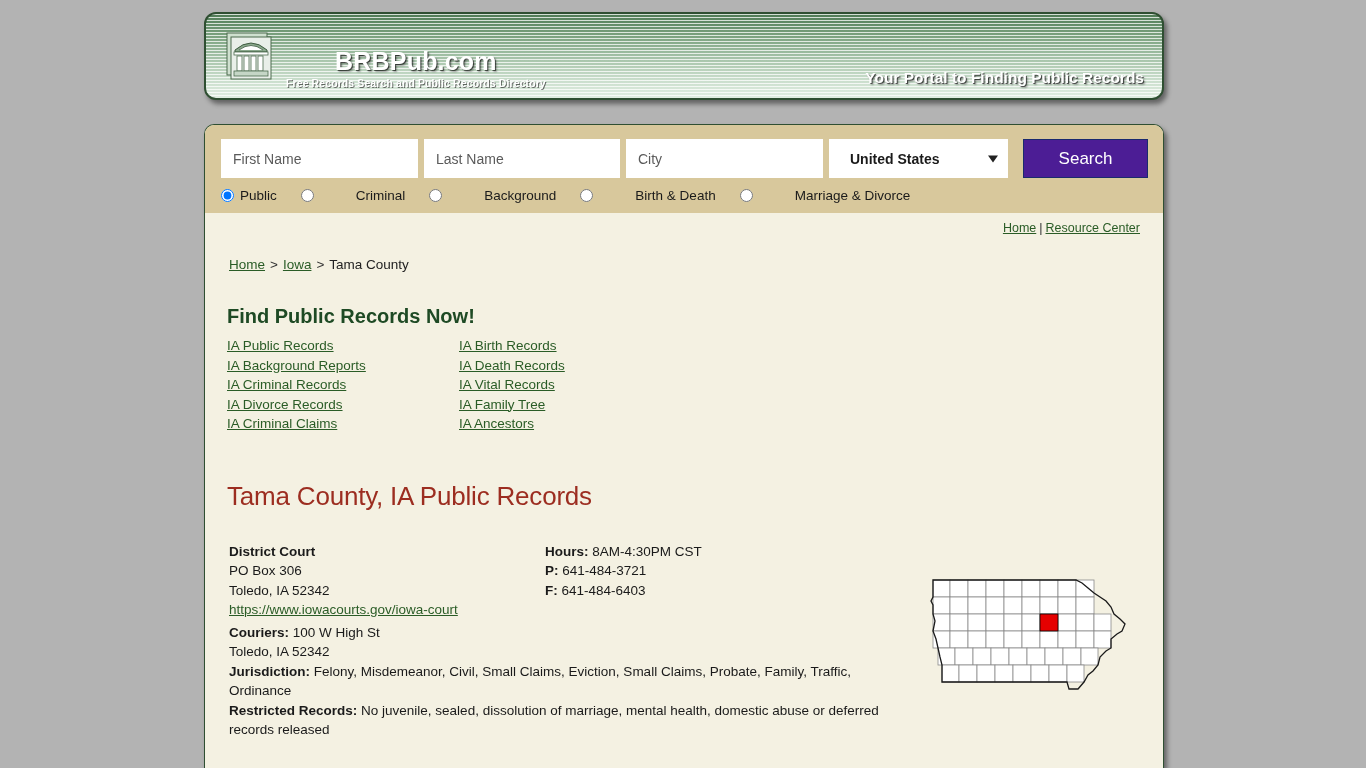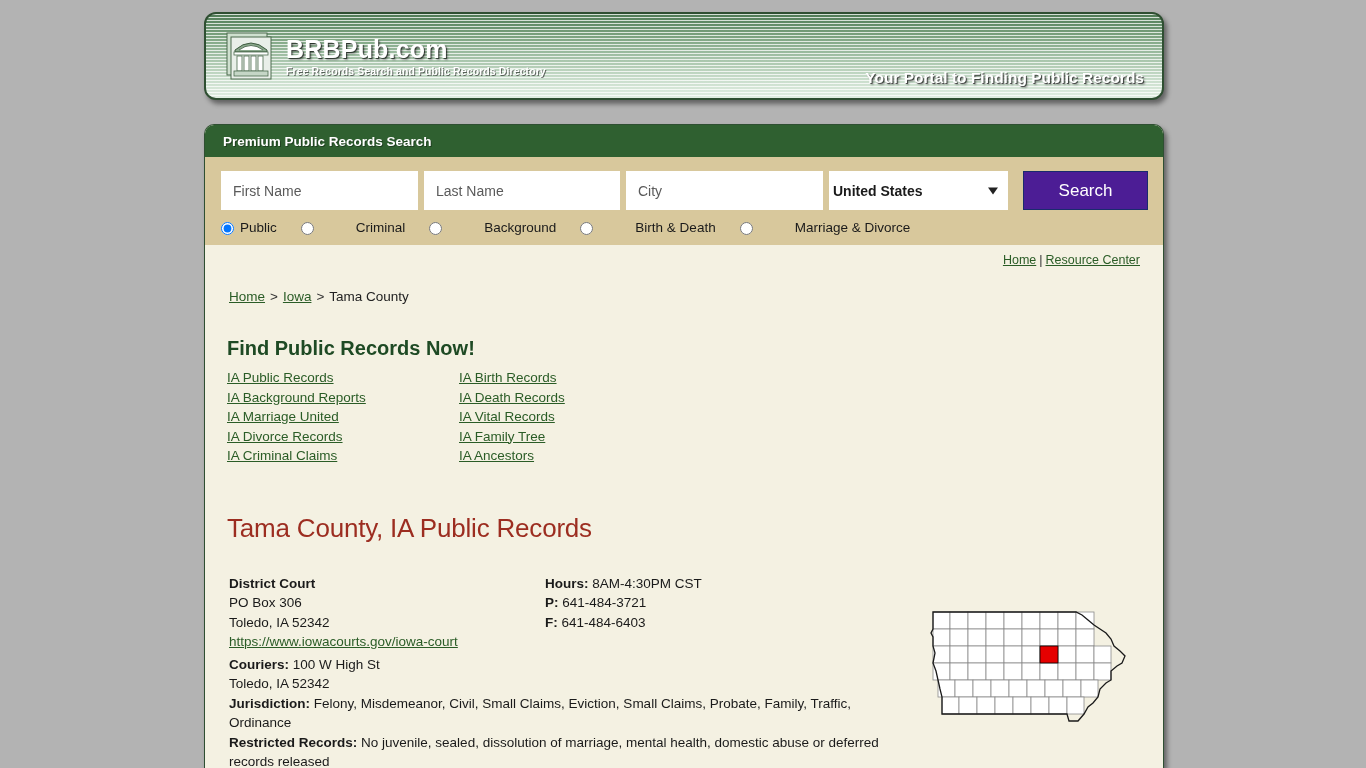--- a/index.html
+++ b/index.html
@@ -52,21 +52,21 @@
     gap: 12px;
   }
 
   .logo-icon {
     width: 52px;
     height: 52px;
     position: relative;
     flex: 0 0 auto;
   }
 
-  .brand-text { padding-top: 8px; }
+  .brand-text { padding-top: 20px; text-align: center; }
 
   .brand-name {
     font-size: 25px;
     font-weight: bold;
     letter-spacing: 0.2px;
     color: #ffffff;
     text-shadow: 1px 1px 0 rgba(0,0,0,0.55), 2px 2px 2px rgba(0,0,0,0.35);
     line-height: 1.05;
   }
 
@@ -154,21 +154,21 @@
     box-sizing: border-box;
   }
   .select-wrap select {
     -webkit-appearance: none;
     appearance: none;
     width: 100%;
     height: 100%;
     border: 0;
     outline: none;
     background: transparent;
-    padding: 0 26px 0 4px;
+    padding: 0 26px 0 21px;
     font-family: "Liberation Sans", sans-serif;
     font-size: 14px;
     font-weight: bold;
     color: #1a1a1a;
   }
   .select-caret {
     position: absolute;
     right: 10px;
     top: 50%;
     transform: translateY(-50%);
@@ -194,21 +194,21 @@
   }
 
   .radio-row {
     display: flex;
     align-items: center;
     margin-top: 10px;
     gap: 0;
   }
   .radio-item {
     display: flex;
-    align-items: flex-end;
+    align-items: center;
     gap: 6px;
     font-size: 13.5px;
     color: #1a1a1a;
     cursor: pointer;
   }
   .radio-item input { margin: 0; cursor: pointer; }
   .r-gap-1 { margin-left: 0; }
   .r-gap   { margin-left: 24px; gap: 42px; }
 
   
@@ -324,21 +324,20 @@
       <span class="brand-text">
         <div class="brand-name">BRBPub.com</div>
         <div class="brand-tag">Free Records Search and Public Records Directory</div>
       </span>
     </div>
     <div class="masthead-slogan">Your Portal to Finding Public Records</div>
   </div>
 
   <div class="panel">
 
-    <div class="panel-title">Premium Public Records Search</div>
 
     <div class="search-area">
       <div class="search-row">
         <input class="field field-first" type="text" placeholder="First Name" style="">
         <input class="field field-last" type="text" placeholder="Last Name" style="">
         <input class="field field-city" type="text" placeholder="City" style="">
         <span class="select-wrap">
           <select>
             <option>United States</option>
           </select>
@@ -381,21 +380,21 @@
         <a href="#">Home</a><span class="crumb-sep">&gt;</span><a href="#">Iowa</a><span class="crumb-sep">&gt;</span><span>Tama County</span>
       </div>
 
       <div class="find-heading">Find Public Records Now!</div>
 
       <div class="find-links">
         <a href="#">IA Public Records</a>
         <a href="#">IA Birth Records</a>
         <a href="#">IA Background Reports</a>
         <a href="#">IA Death Records</a>
-        <a href="#">IA Marriage United</a>
+        <a href="#">IA Criminal Records</a>
         <a href="#">IA Vital Records</a>
         <a href="#">IA Divorce Records</a>
         <a href="#">IA Family Tree</a>
         <a href="#">IA Criminal Claims</a>
         <a href="#">IA Ancestors</a>
       </div>
 
       <div class="page-heading">Tama County, IA Public Records</div>
 
       <div class="court-block">

